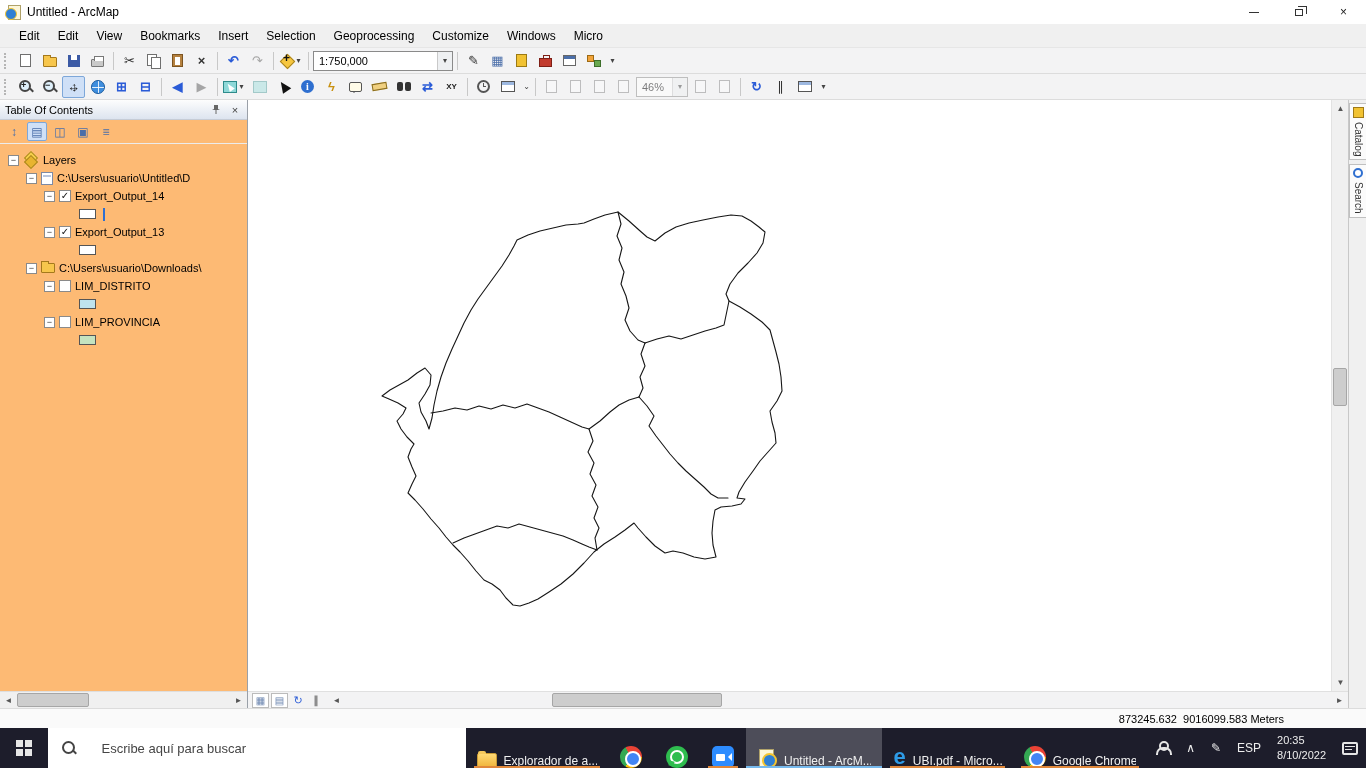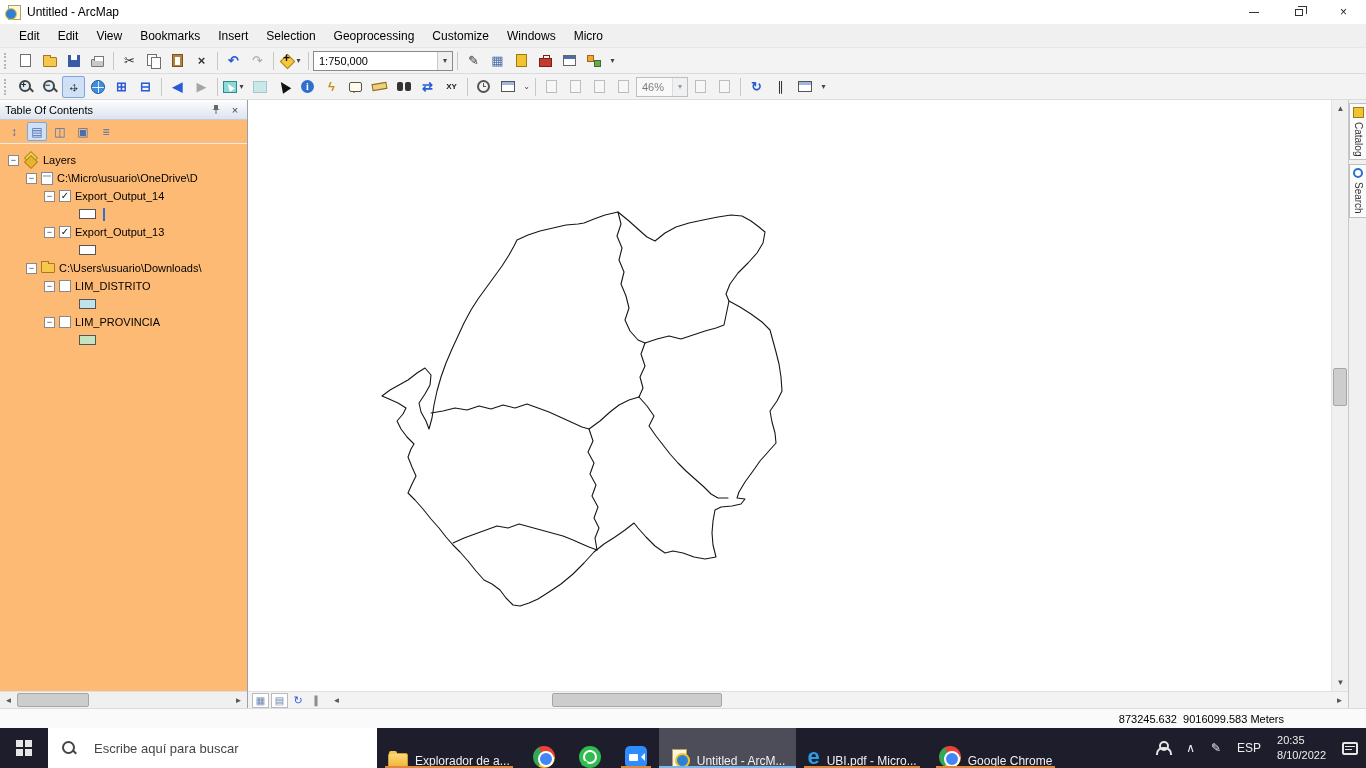--- a/index.html
+++ b/index.html
@@ -148,21 +148,21 @@
   .tab-ic.search{width:10px;height:10px;border-radius:50%;border:2px solid #2f6fd0;background:#fff}
 
   
   .statusbar{height:20px;background:#fafafa;border-top:1px solid #dcdcdc;display:flex;align-items:center;justify-content:flex-end;padding-right:82px;font-size:11px;flex:none;white-space:pre}
 
   
   .taskbar{height:40px;background:#1d1d2b;display:flex;align-items:stretch;color:#eee;flex:none}
   .tb-start{width:48px;display:flex;align-items:center;justify-content:center}
   .win-logo{display:grid;grid-template-columns:7px 7px;grid-template-rows:7px 7px;gap:2px}
   .win-logo i{background:#e6e6e6;display:block}
-  .tb-search{width:329px;background:#fff;display:flex;align-items:center;gap:18px;padding-left:14px;flex:none}
+  .tb-search{width:418px;background:#fff;display:flex;align-items:center;gap:26px;padding-left:14px;flex:none}
   .search-mag{position:relative;width:14px;height:14px;flex:none}
   .search-mag::before{content:"";position:absolute;left:0;top:0;width:9px;height:9px;border:2px solid #444;border-radius:50%}
   .search-mag::after{content:"";position:absolute;left:10px;top:10px;width:5px;height:2px;background:#444;transform:rotate(45deg)}
   .search-ph{font-size:13px;color:#454545}
   .tb-app{display:flex;align-items:flex-end;justify-content:center;gap:7px;padding:0 11px;position:relative;min-width:46px}
   .tb-app.active{background:#4d4d59}
   .tb-label{font-size:12px;color:#f0f0f0;white-space:nowrap;overflow:hidden;max-width:96px}
   .runbar{position:absolute;bottom:0;left:8px;right:8px;height:2px;background:#e0873a}
   .tb-app.active .runbar{left:0;right:0;background:#76b9ed}
   .ic-folder{width:20px;height:15px;background:linear-gradient(#ffd975,#f0b43a);border:1px solid #c89a36;border-radius:2px;position:relative;flex:none}
@@ -420,21 +420,21 @@
       </div>
       <div class="toc-tree">
         <div class="trow i0">
           <span class="exp">−</span>
           <span class="layers-ic"></span>
           <span class="lbl">Layers</span>
         </div>
         <div class="trow i1">
           <span class="exp">−</span>
           <span class="doc-ic"></span>
-          <span class="lbl">C:\Micro\usuario\OneDrive\D</span>
+          <span class="lbl">C:\Users\usuario\Untitled\D</span>
         </div>
         <div class="trow i2">
           <span class="exp">−</span>
           <span class="cb">✓</span>
           <span class="lbl">Export_Output_14</span>
         </div>
         <div class="trow isym">
           <span class="sym"></span>
           <span class="caret"></span>
         </div>

